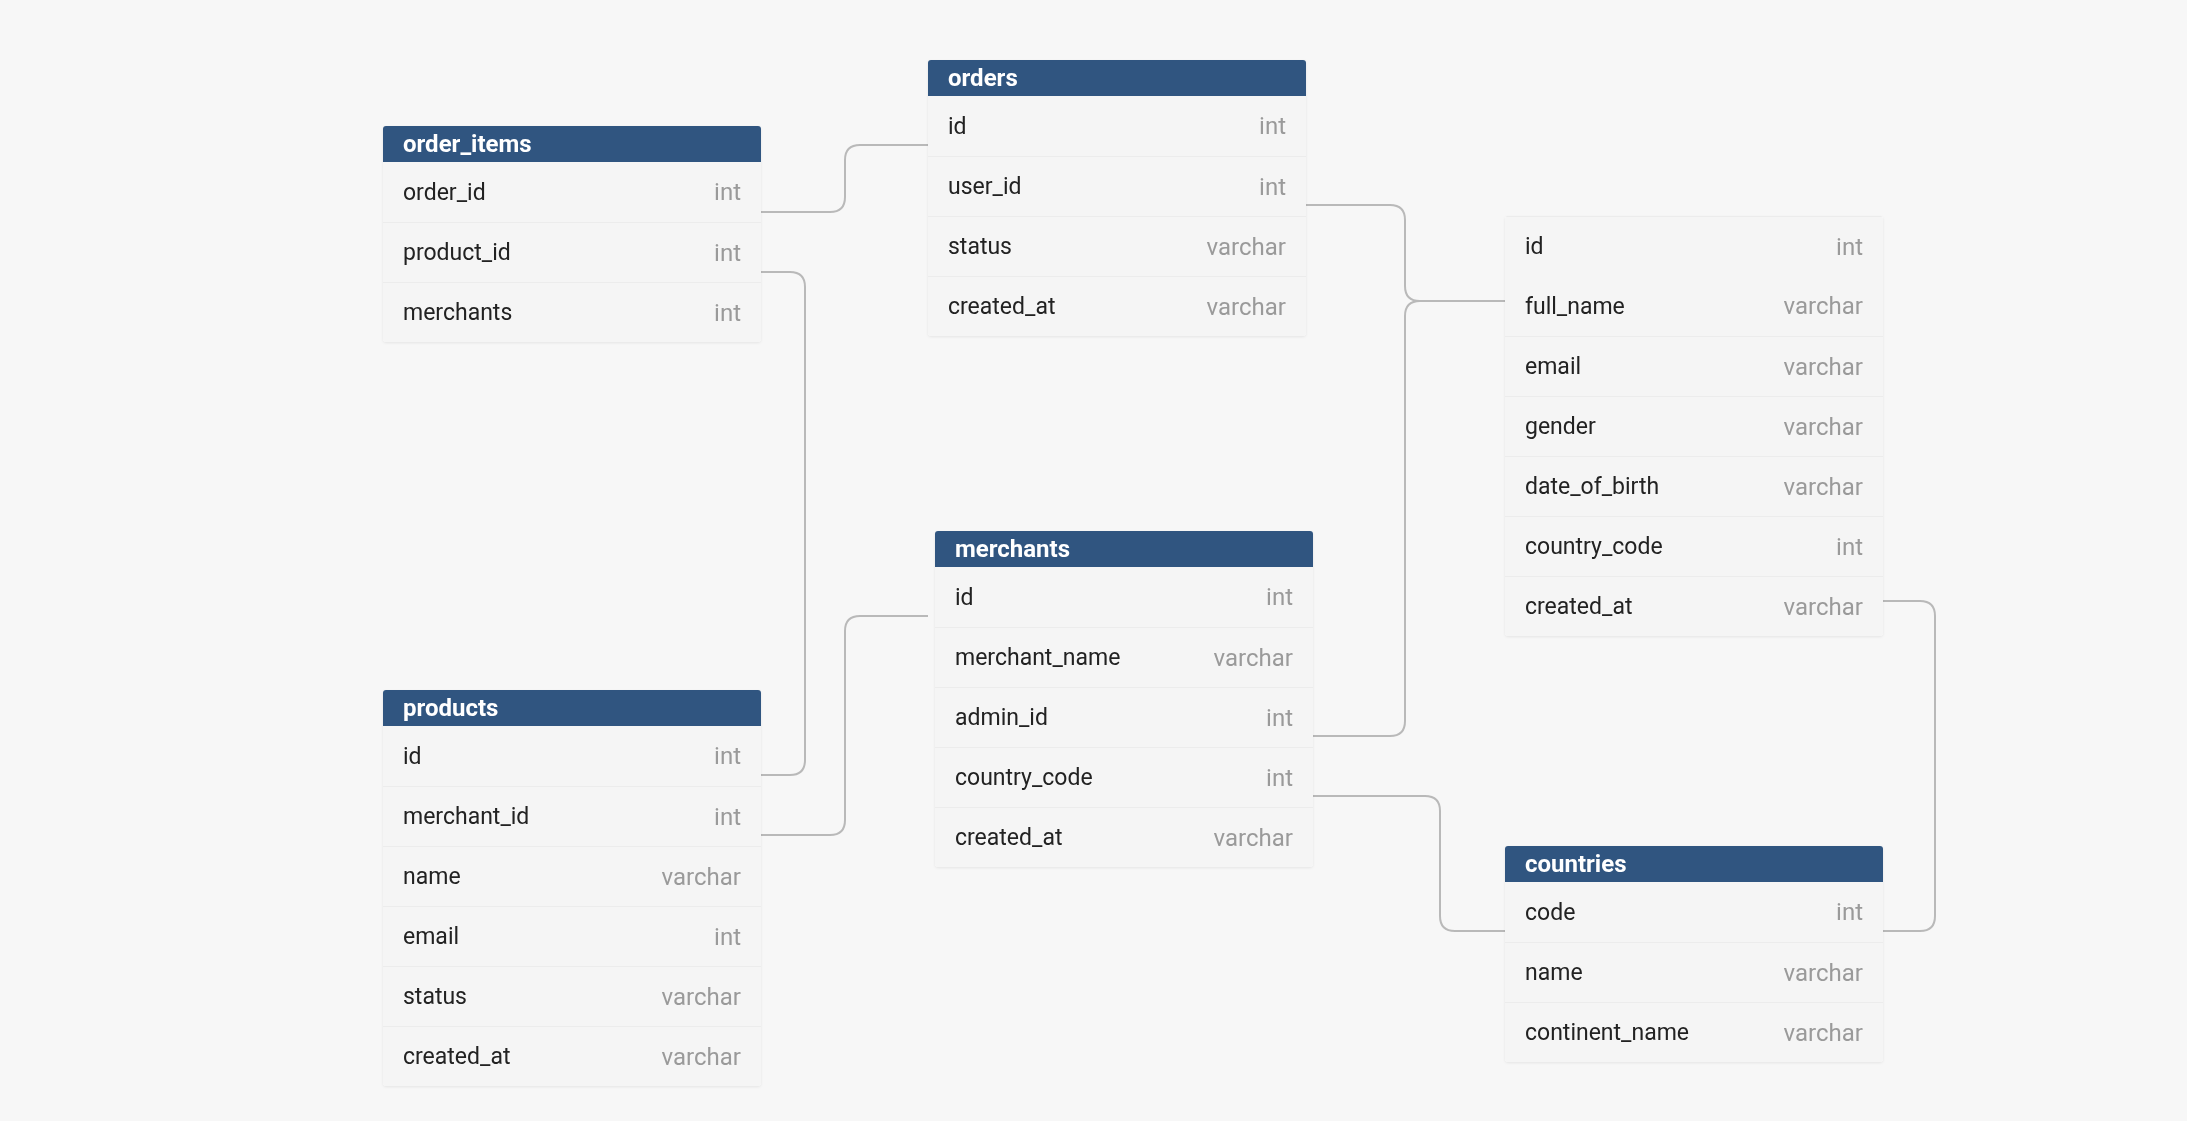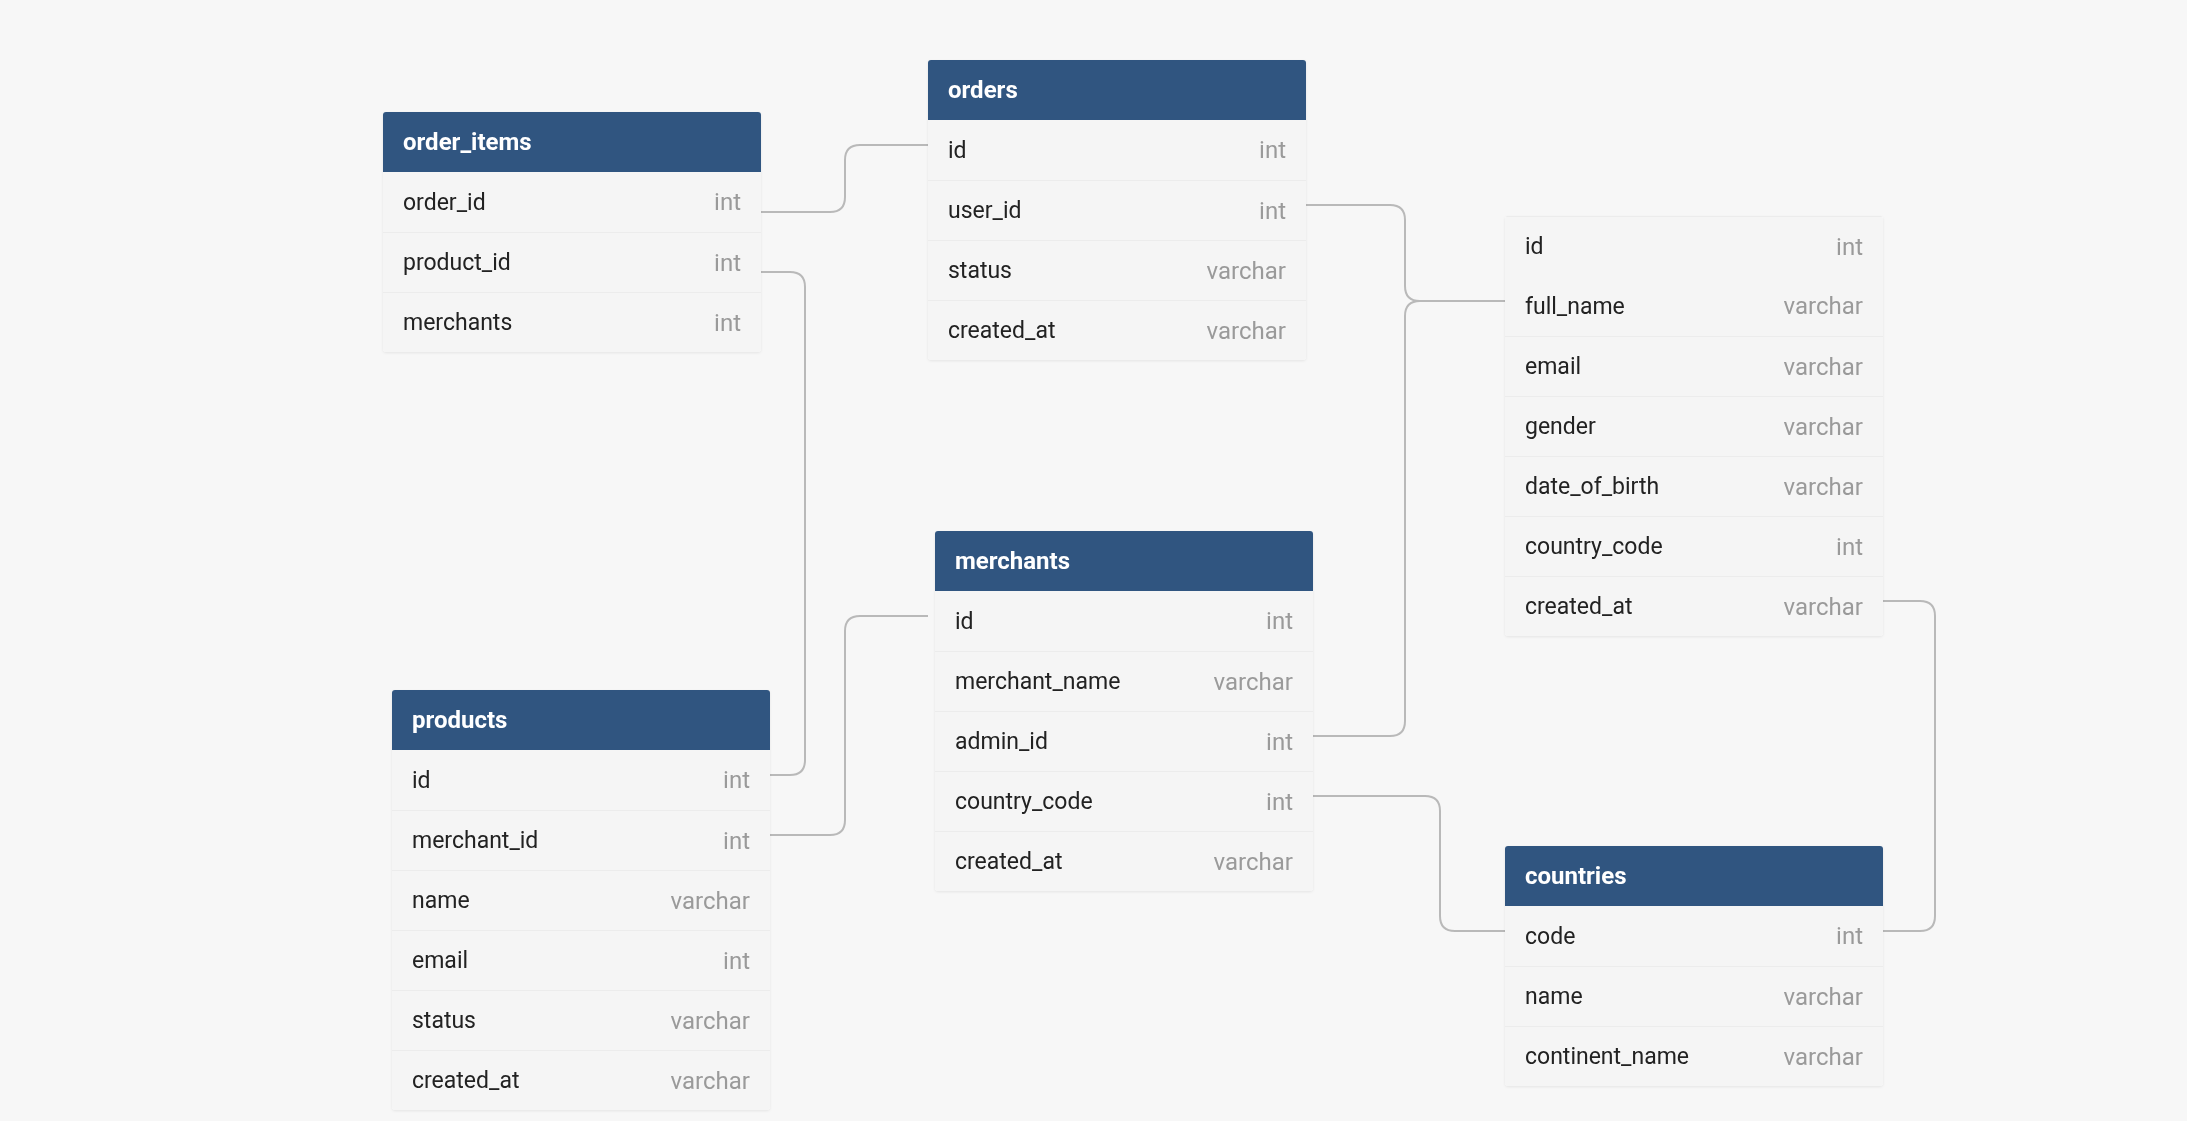--- a/index.html
+++ b/index.html
@@ -24,21 +24,21 @@
     background: #ffffff;
     border-radius: 3px;
     box-shadow: 0 1px 3px rgba(0,0,0,0.08);
     overflow: hidden;
   }
   .table-header {
     background: #305580;
     color: #ffffff;
     font-weight: 700;
     font-size: 24px;
-    padding: 16px 20px;
+    padding: 4px 20px;
   }
   .row {
     display: flex;
     justify-content: space-between;
     align-items: center;
     padding: 8px 20px;
     height: 60px;
     border-top: 1px solid #ececec;
     background: #f5f5f5;
   }
@@ -67,21 +67,21 @@
     <path d="M 761 835 L 830 835 Q 845 835 845 820 L 845 631 Q 845 616 860 616 L 928 616"></path>
 
     <path d="M 1306 736 L 1390 736 Q 1405 736 1405 721 L 1405 316 Q 1405 301 1420 301 L 1505 301"></path>
 
     <path d="M 1306 796 L 1425 796 Q 1440 796 1440 811 L 1440 916 Q 1440 931 1455 931 L 1505 931"></path>
 
     <path d="M 1883 601 L 1920 601 Q 1935 601 1935 616 L 1935 916 Q 1935 931 1920 931 L 1883 931"></path>
   </g>
 </svg>
 
-<div class="table" style="left:383px; top:112px;">
+<div class="table" style="left:383px; top:126px;">
   <div class="table-header">order_items</div>
   <div class="row">
     <span class="col-name">order_id</span>
     <span class="col-type">int</span>
   </div>
   <div class="row">
     <span class="col-name">product_id</span>
     <span class="col-type">int</span>
   </div>
   <div class="row">
@@ -158,21 +158,21 @@
   <div class="row">
     <span class="col-name">country_code</span>
     <span class="col-type">int</span>
   </div>
   <div class="row">
     <span class="col-name">created_at</span>
     <span class="col-type">varchar</span>
   </div>
 </div>
 
-<div class="table" style="left:392px; top:690px;">
+<div class="table" style="left:383px; top:690px;">
   <div class="table-header">products</div>
   <div class="row">
     <span class="col-name">id</span>
     <span class="col-type">int</span>
   </div>
   <div class="row">
     <span class="col-name">merchant_id</span>
     <span class="col-type">int</span>
   </div>
   <div class="row">

